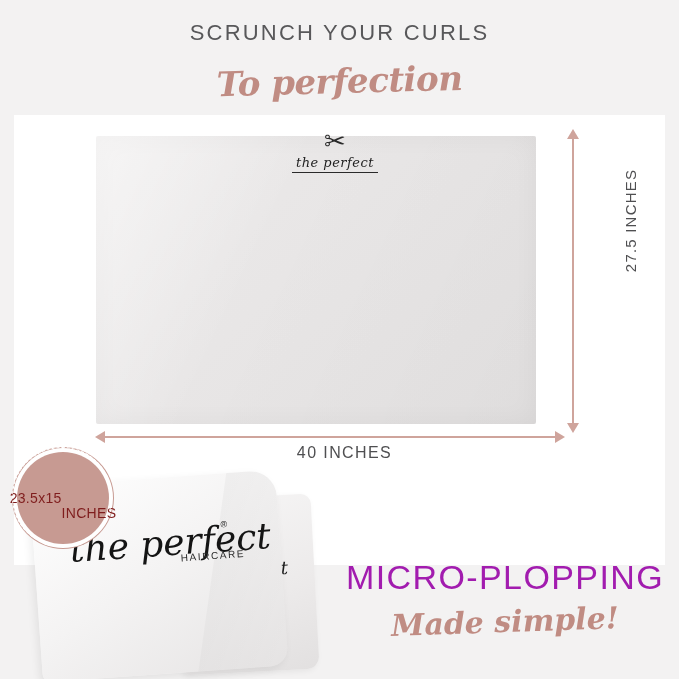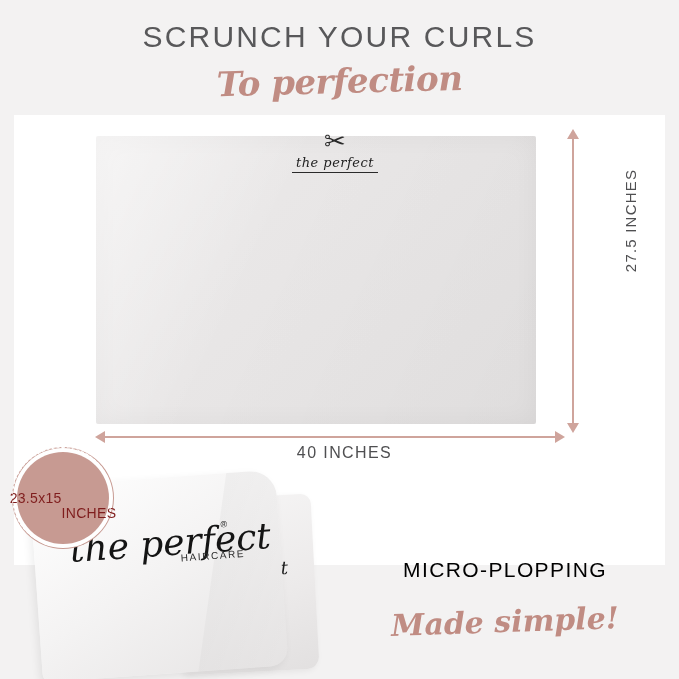--- a/index.html
+++ b/index.html
@@ -21,21 +21,21 @@
     overflow: hidden;
   }
 
   
   .headline-main {
     position: absolute;
     top: 20px;
     left: 0;
     width: 679px;
     text-align: center;
-    font-size: 30px;
+    font-size: 22px;
     letter-spacing: 2.2px;
     color: #58585a;
     font-weight: 400;
     font-family: "Liberation Sans", sans-serif;
   }
   .headline-script {
     position: absolute;
     top: 61px;
     left: 0;
     width: 679px;
@@ -291,23 +291,23 @@
   .size-badge .l1 { font-weight: 400; }
   .size-badge .l2 { font-weight: 400; margin-top: 29px; }
 
   
   .bottom-main {
     position: absolute;
     left: 340px;
     top: 558px;
     width: 330px;
     text-align: center;
-    font-size: 21px;
+    font-size: 34px;
     letter-spacing: 1.4px;
-    color: #000000;
+    color: #a21caf;
   }
   .bottom-script {
     position: absolute;
     left: 340px;
     top: 604px;
     width: 330px;
     text-align: center;
     font-size: 30px;
     color: #c08c83;
     font-family: "DejaVu Serif", serif;

